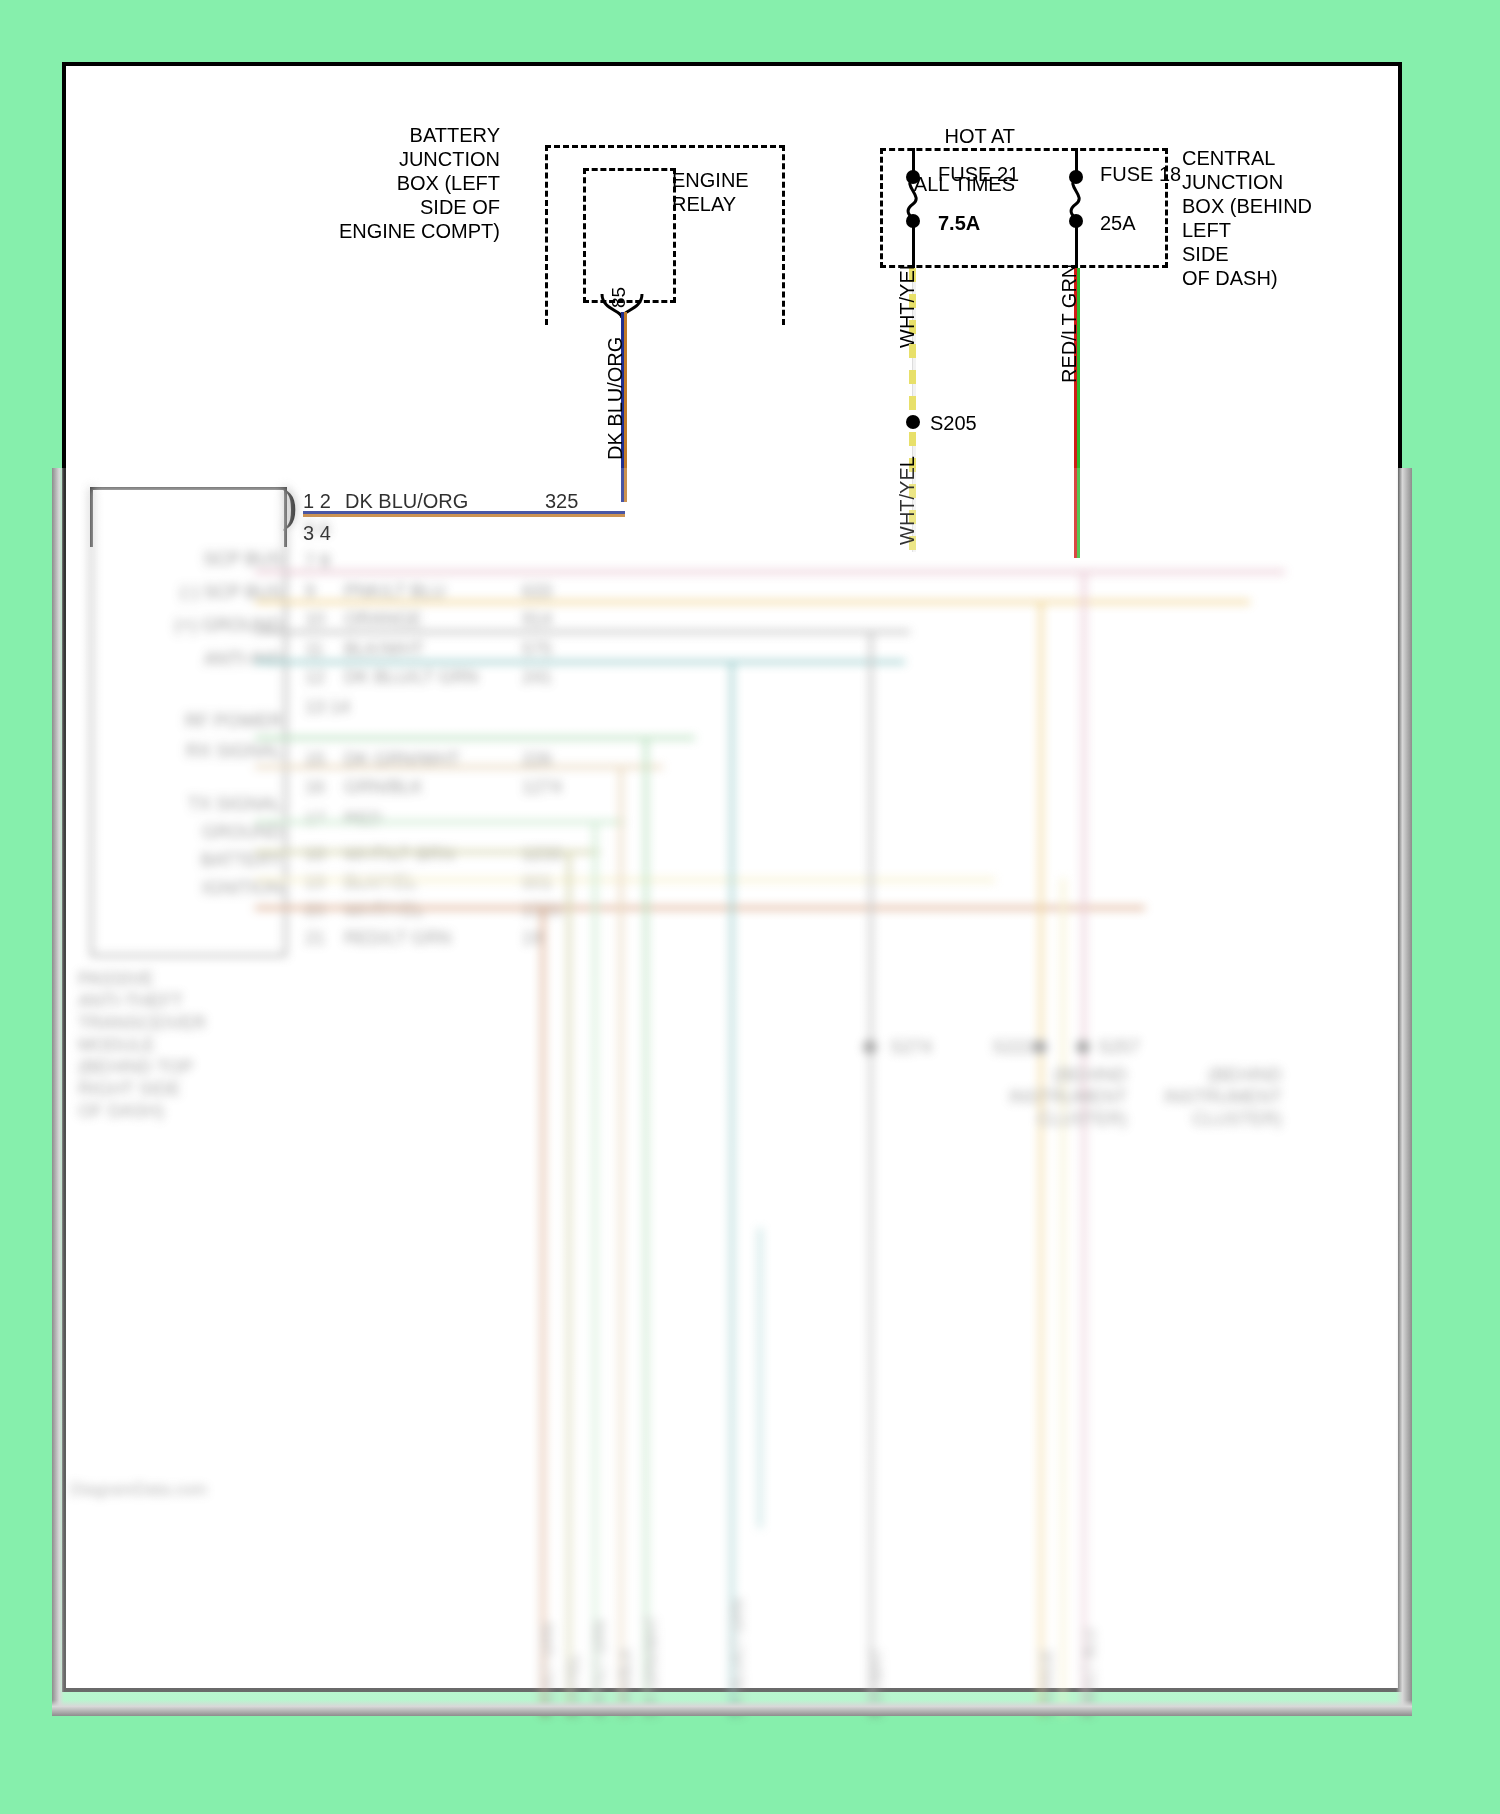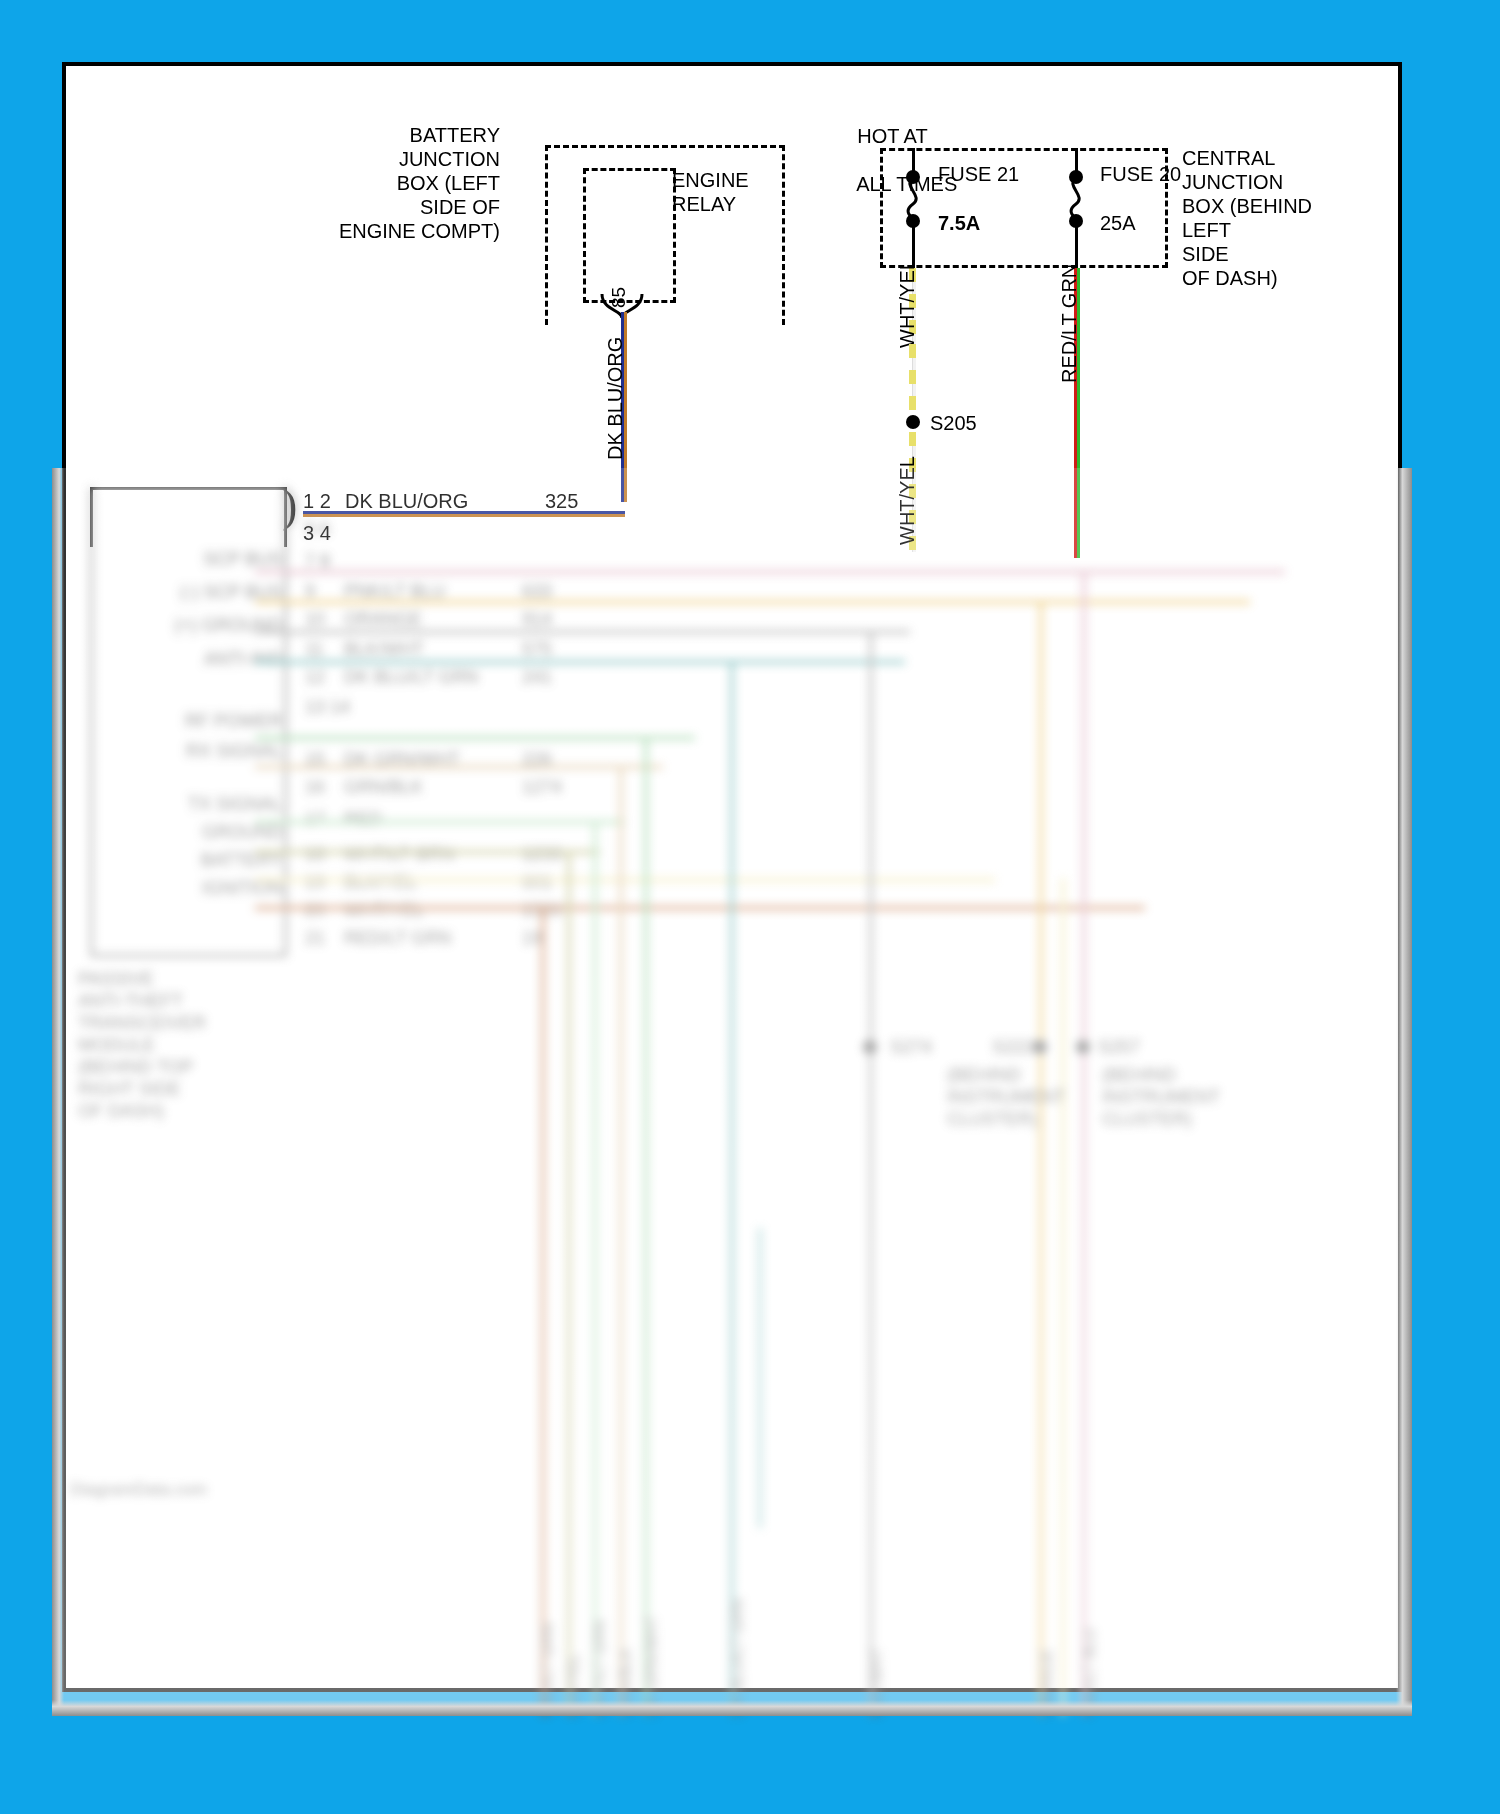--- a/index.html
+++ b/index.html
@@ -1,37 +1,37 @@
 <!DOCTYPE html>
 <html><head>
 <meta charset="utf-8">
 <style>
   html,body{margin:0;padding:0;background:#ffffff;}
   body{font-family:"Liberation Sans",sans-serif;}
 
   #page{
     position:relative;
     width:1500px;height:1814px;
-    background:#0ea5e9;
+    background:#86efac;
     overflow:hidden;
   }
 
   
   #frame{
     position:absolute;
     left:62px;top:62px;
     width:1340px;height:1630px;
     border:4px solid #000000;
     box-sizing:border-box;
     background:#ffffff;
   }
 
   .txt{position:absolute;color:#000;font-size:20px;line-height:24px;white-space:pre;}
   .t-r{text-align:right;}
-  .t-c{text-align:left;}
+  .t-c{text-align:right;}
 
   .vtxt{
     position:absolute;color:#000;font-size:20px;white-space:nowrap;
     transform-origin:0 0;
     transform:rotate(-90deg);
   }
 
   
   .dashbox{
     position:absolute;
@@ -158,21 +158,21 @@
   <div class="txt" style="left:938px;top:211px;font-weight:bold;">7.5A</div>
 
   <div class="w wv" style="left:1075px;top:148px;height:30px;background:#000;"></div>
   <div class="dot" style="left:1069px;top:170px;"></div>
   <svg style="position:absolute;left:1063px;top:178px;" width="28" height="40">
     <path d="M13,0 C2,8 24,18 13,26 C2,34 13,40 13,40" fill="none" stroke="#000" stroke-width="3"></path>
   </svg>
   <div class="dot" style="left:1069px;top:214px;"></div>
   <div class="w wv" style="left:1075px;top:222px;height:46px;background:#000;"></div>
 
-  <div class="txt" style="left:1100px;top:162px;">FUSE 20</div>
+  <div class="txt" style="left:1100px;top:162px;">FUSE 18</div>
   <div class="txt" style="left:1100px;top:211px;">25A</div>
 
   <div class="txt" style="left:1182px;top:146px;width:180px;">CENTRAL
 JUNCTION
 BOX (BEHIND
 LEFT
 SIDE
 OF DASH)</div>
 
   <div class="w wv" style="left:912px;top:268px;height:76px;background:#f2f2f2;border-left:1px solid #ddd;"></div>

